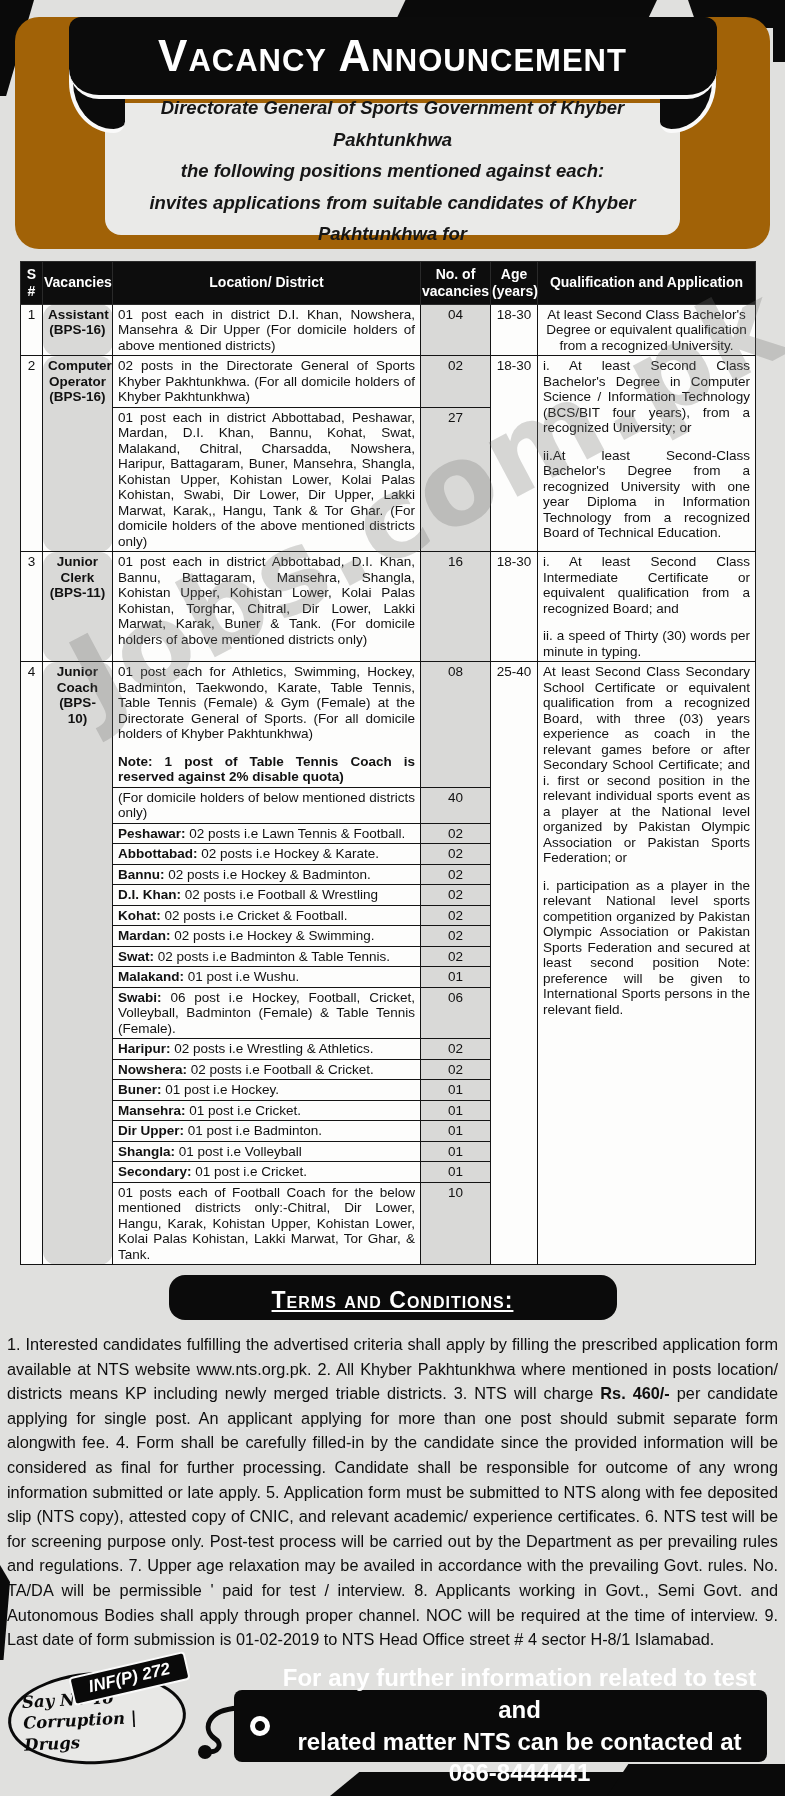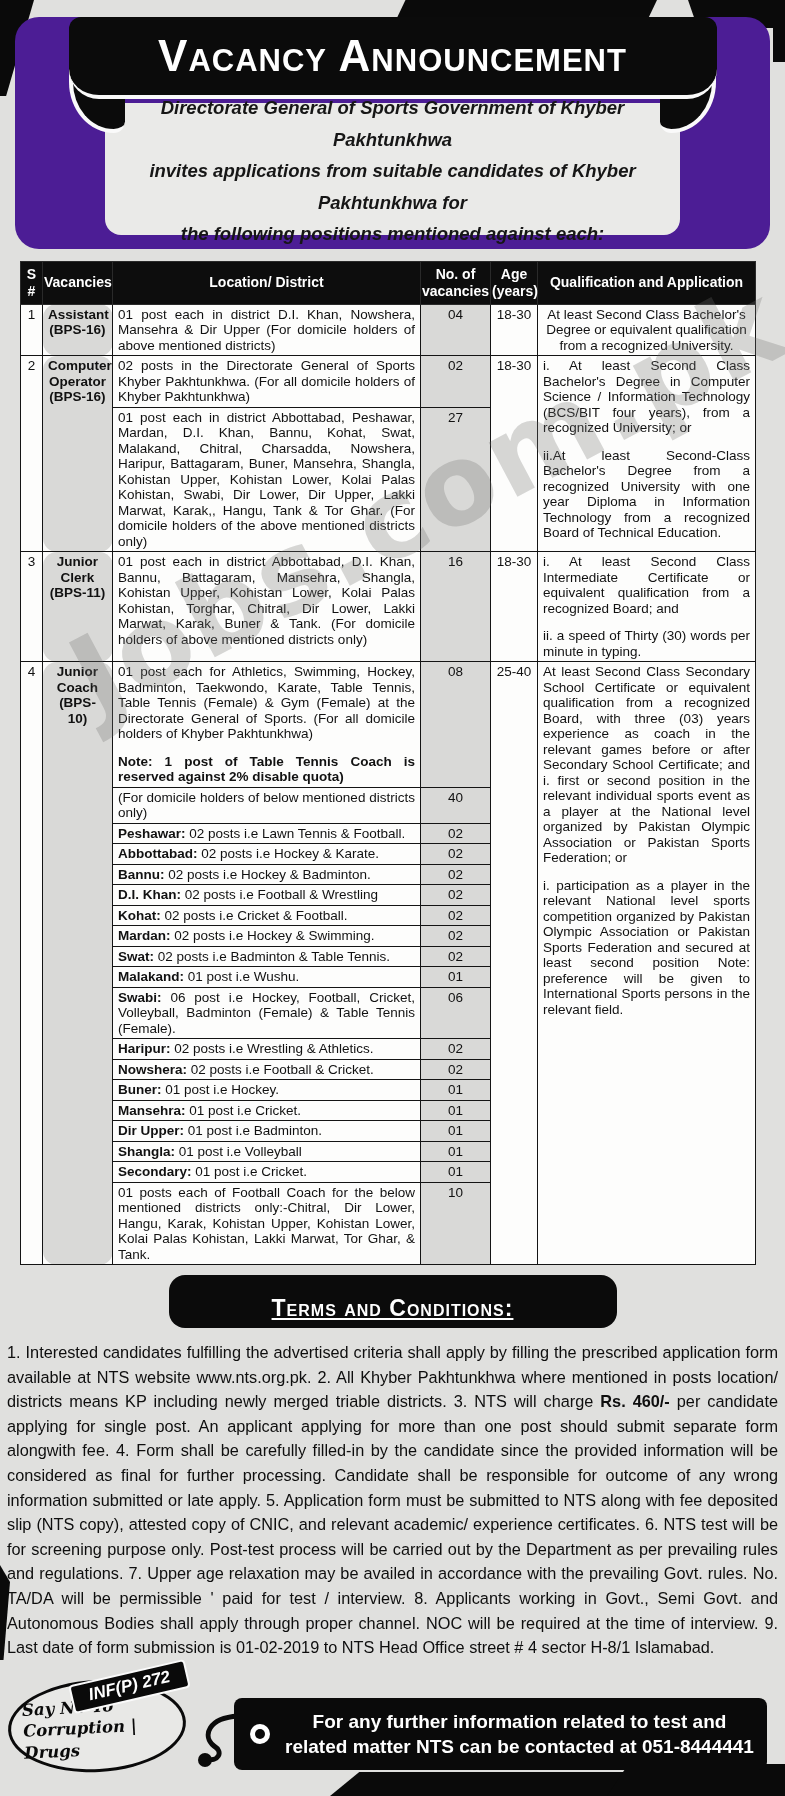--- a/index.html
+++ b/index.html
@@ -15,21 +15,21 @@
   .scan-tc { left:395px; top:0; width:262px; height:22px; clip-path:polygon(4% 0,100% 0,96% 100%,0 100%); }
   .scan-tr { left:688px; top:0; width:97px; height:28px; clip-path:polygon(0 0,100% 0,100% 100%,10% 100%); }
   .scan-re { right:0; top:0; width:12px; height:62px; }
   .scan-le { left:0; top:1565px; width:10px; height:95px; clip-path:polygon(0 0,100% 18%,35% 100%,0 100%); }
   .scan-bl { left:330px; bottom:0; width:325px; height:24px; clip-path:polygon(9% 0,100% 0,100% 100%,0 100%); }
   .scan-br { right:0; bottom:0; width:178px; height:32px; clip-path:polygon(12% 0,100% 0,100% 100%,0 100%); }
 
   
   .header-frame {
     position:relative; margin:30px 15px 12px; height:232px;
-    background:#4c1d95; border-radius:24px;
+    background:#a16207; border-radius:24px;
   }
   .title-banner {
     position:relative; margin:-13px auto 0; width:648px; height:82px;
     background:#0b0b0b; border-radius:12px 12px 30px 30px;
     border-bottom:4px solid #fafafa;
     display:flex; align-items:center; justify-content:center; z-index:3;
   }
   .tail { position:absolute; top:52px; width:56px; height:64px; background:#0b0b0b; z-index:2; }
   .tail-left  { left:54px;  border-radius:0 0 12px 85%; border-bottom:4px solid #fafafa; border-left:4px solid #fafafa; }
   .tail-right { right:54px; border-radius:0 0 85% 12px; border-bottom:4px solid #fafafa; border-right:4px solid #fafafa; }
@@ -56,21 +56,21 @@
   .v-mid { vertical-align:middle; }
   .cell-age { text-align:center; }
   .age-pad2 { padding-top:66px; }
   .age-pad4 { padding-top:165px; }
   .cell-qual { text-align:justify; }
   .qual-center { text-align:center; }
   .cell-qual p + p, .cell-loc p + p { margin-top:12px; }
   .d-row td { font-size:13px; line-height:15px; padding:2.5px 5px; }
 
   
-  .terms-banner { margin:10px auto 6px; width:448px; background:#0b0b0b; border-radius:16px; text-align:center; padding:20px 0 6px; }
+  .terms-banner { margin:10px auto 6px; width:448px; background:#0b0b0b; border-radius:16px; text-align:center; padding:12px 0 6px; }
   .terms-banner span { color:#fff; font-weight:bold; font-size:23px; font-variant:small-caps; letter-spacing:1px; text-decoration:underline; }
   .terms-text { margin:12px 7px; font-size:16.3px; line-height:24.6px; text-align:justify; color:#0e0e0e; }
 
   
   .footer { position:relative; margin:8px 6px 0; height:102px; }
   .badge { position:absolute; left:2px; top:0; width:182px; height:100px; }
   .badge-oval {
     position:absolute; left:0; right:4px; top:8px; bottom:0;
     background:#e8e8e6; border:3px solid #0a0a0a; border-radius:50%;
     transform:rotate(-3deg);
@@ -81,21 +81,21 @@
     position:absolute; top:0; left:62px; z-index:2;
     background:#0a0a0a; color:#fff; font-style:italic; font-weight:bold; font-size:17px;
     padding:2px 16px 3px; transform:rotate(-13deg); border-radius:4px; border:2px solid #fafafa;
     white-space:nowrap;
   }
   .contact {
     position:absolute; left:228px; right:12px; top:26px; bottom:4px;
     background:#0a0a0a; border-radius:8px; padding:7px 8px 7px 46px;
     display:flex; flex-direction:column; justify-content:center; text-align:center;
   }
-  .contact p { color:#fff; font-weight:bold; font-size:19px; line-height:1.32; }
+  .contact p { color:#fff; font-weight:bold; font-size:24px; line-height:1.32; }
   .phone-dot { position:absolute; left:16px; top:50%; transform:translateY(-50%); width:20px; height:20px; background:#fff; border-radius:50%; }
   .phone-dot::after { content:""; position:absolute; inset:5px; background:#0a0a0a; border-radius:50%; }
   .cord-svg { position:absolute; left:-40px; bottom:-4px; }
 
   
   .watermark {
     position:absolute; left:80px; top:620px; z-index:5; pointer-events:none;
     font-family:"DejaVu Sans", sans-serif; font-weight:bold; font-size:112px; letter-spacing:2px;
     color:#6f6f6d; opacity:0.27; white-space:nowrap;
     transform:rotate(-28deg); transform-origin:left center;
@@ -117,22 +117,22 @@
   <div class="watermark">Jobs.com.pk</div>
 
   <div class="header-frame">
     <div class="tail tail-left"></div>
     <div class="tail tail-right"></div>
     <div class="title-banner">
       <span class="title-text">Vacancy Announcement</span>
     </div>
     <div class="intro-panel">
       <p>Directorate General of Sports Government of Khyber Pakhtunkhwa</p>
+      <p>the following positions mentioned against each:</p>
       <p>invites applications from suitable candidates of Khyber Pakhtunkhwa for</p>
-      <p>the following positions mentioned against each:</p>
     </div>
   </div>
 
   <table class="vac">
     <colgroup>
       <col style="width:22px">
         <col style="width:70px">
         <col style="width:308px">
       <col style="width:70px">
         <col style="width:47px">
@@ -298,17 +298,17 @@
       </div>
       <div class="badge-ribbon">INF(P) 272</div>
     </div>
     <div class="contact">
       <svg class="cord-svg" width="46" height="66" viewBox="0 0 46 66">
         <path d="M44 8 C14 10 8 28 20 38 C30 44 24 54 13 51" fill="none" stroke="#0a0a0a" stroke-width="5" stroke-linecap="round"></path>
         <circle cx="11" cy="52" r="7" fill="#0a0a0a"></circle>
       </svg>
       <span class="phone-dot"></span>
       <p>For any further information related to test and</p>
-      <p>related matter NTS can be contacted at 051-8444441</p>
+      <p>related matter NTS can be contacted at 086-8444441</p>
     </div>
   </div>
 
 </div>
 
 </body></html>

